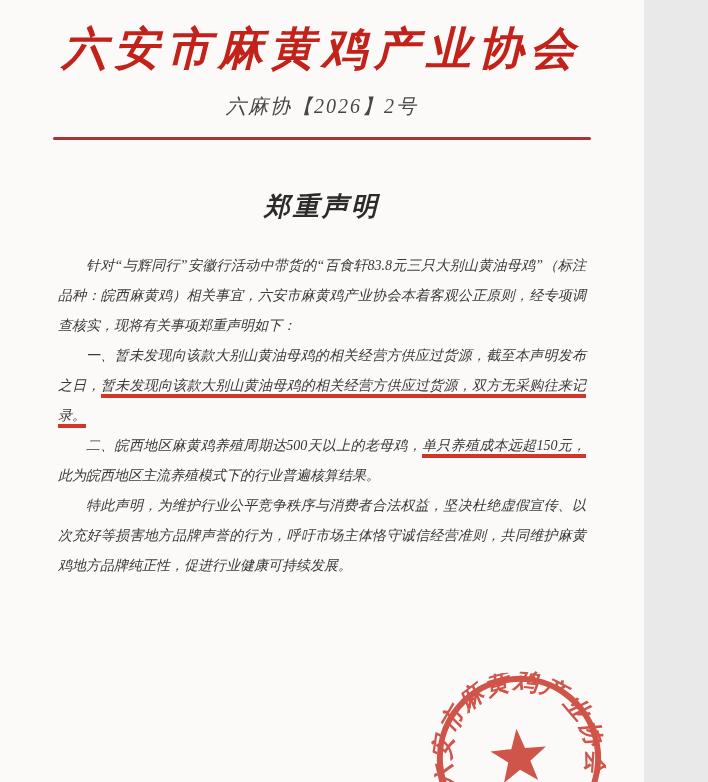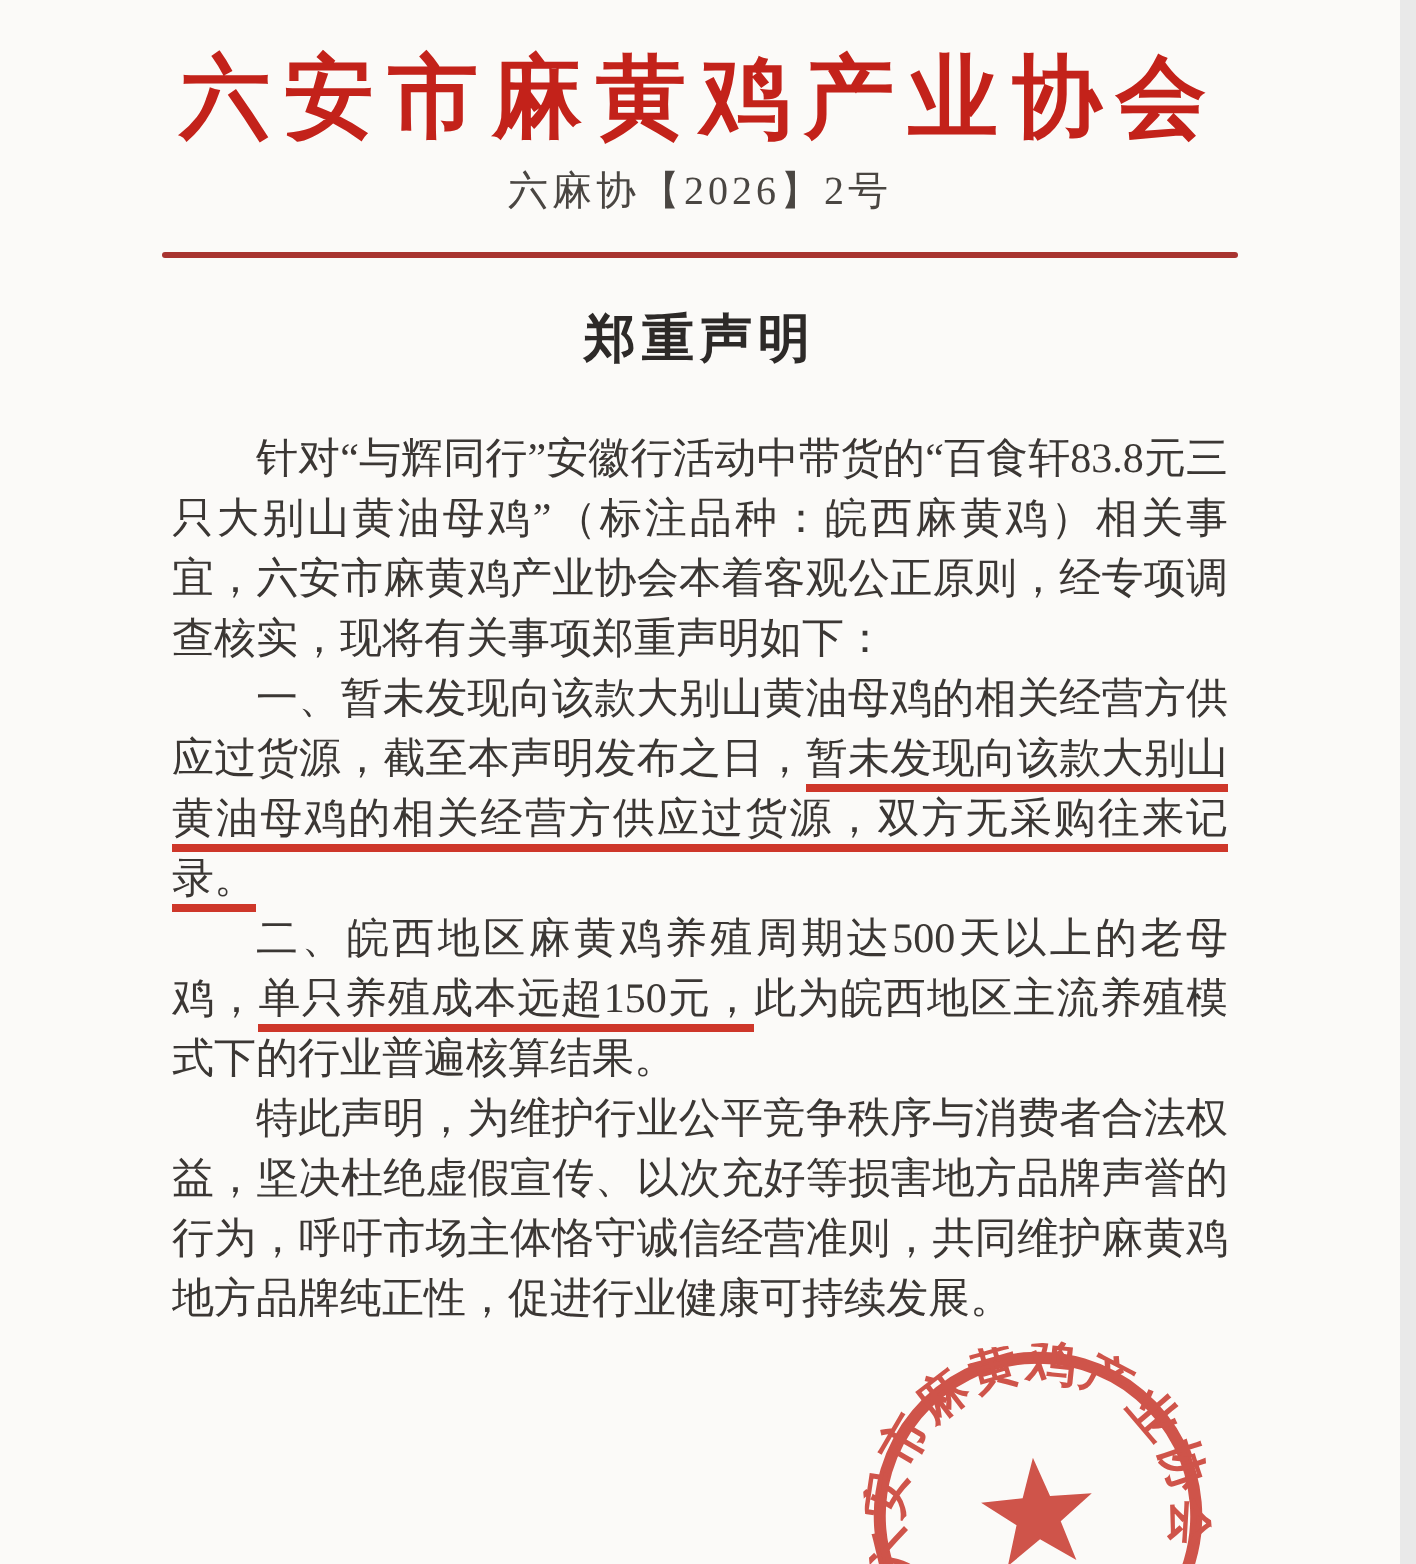--- a/index.html
+++ b/index.html
@@ -12,60 +12,61 @@
     --page-bg:#fbfaf8;
   }
   *{margin:0;padding:0;box-sizing:border-box;}
   html,body{width:708px;}
   body{
     font-family:"Liberation Serif","DejaVu Serif",serif;
     background:#e9e9e9;
   }
   .page{
     position:relative;
-    width:700px;height:782px;
+    width:644px;height:782px;
     background:var(--page-bg);
     overflow:hidden;
+    font-style:italic;
   }
   
   .letterhead{ padding-top:22px; text-align:center; }
   .org-name{
     font-size:45px;
     font-weight:bold;
     color:var(--accent-red);
     letter-spacing:7px;
     line-height:1.2;
     white-space:nowrap;
   }
   .doc-no{
-    margin-top:6px;
+    margin-top:17px;
     font-size:20px;
     color:var(--text-gray);
     letter-spacing:2px;
   }
   .divider{
     width:538px;
     height:3px;
     margin:17px auto 0 auto;
     background:var(--divider-red);
     border-radius:2px;
   }
   
-  .statement{ padding-top:23px; }
+  .statement{ padding-top:49px; }
   .statement-title{
     text-align:center;
     font-size:26px;
     font-weight:bold;
     color:#2d2a28;
     letter-spacing:3px;
   }
   .body-text{
     width:528px;
     margin:27px auto 0 auto;
-    font-size:21px;
+    font-size:14px;
     line-height:30px;
     color:var(--text-dark);
     text-align:justify;
   }
   .body-text p{ text-indent:2em; margin:0; }
   .u-red{
     border-bottom:4px solid var(--underline-red);
     padding-bottom:1px;
   }
   

